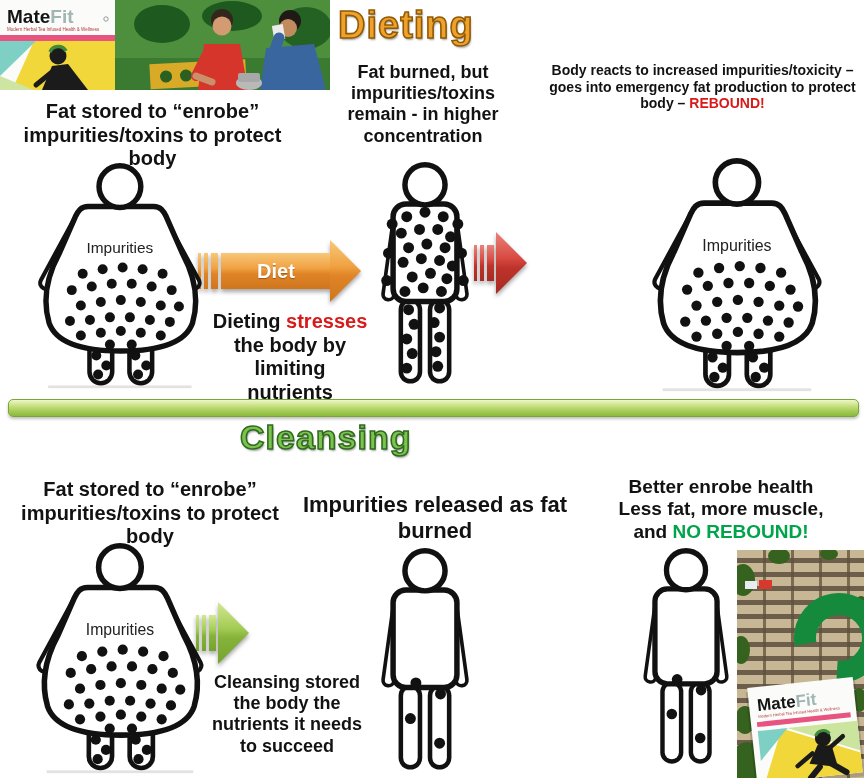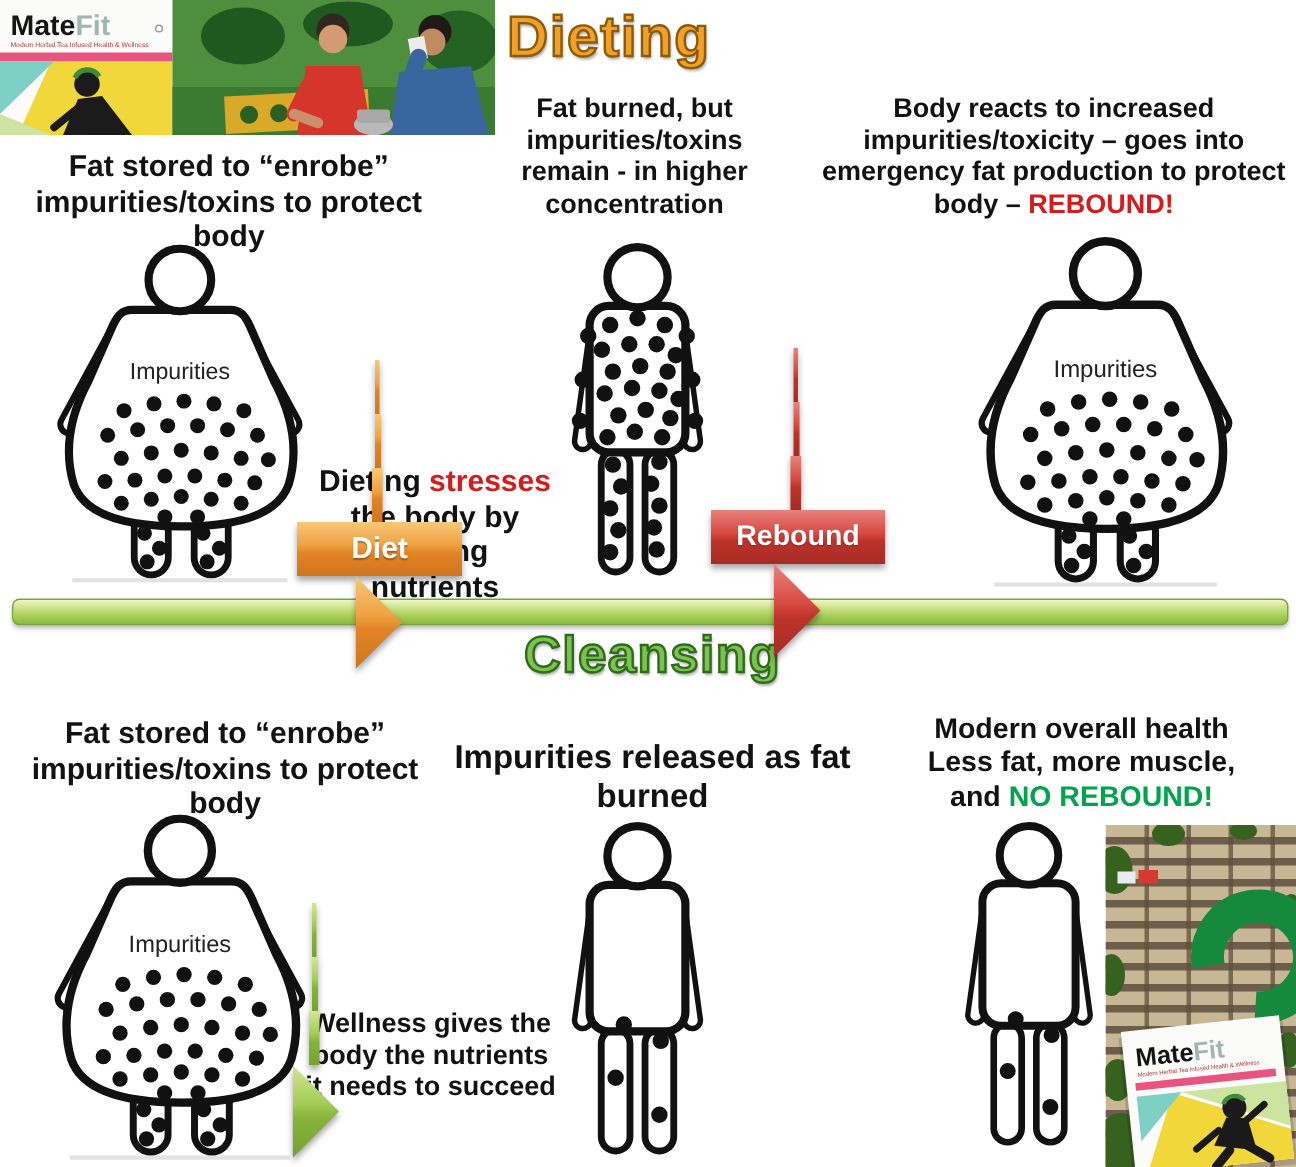--- a/index.html
+++ b/index.html
@@ -5,25 +5,25 @@
   html,body{margin:0;padding:0;background:#ffffff;}
   #slide{position:relative;width:864px;height:778px;background:#ffffff;overflow:hidden;
          font-family:"Liberation Sans",sans-serif;}
   .caption{position:absolute;font-weight:bold;color:#121212;text-align:center;line-height:1.18;}
   .hl-red{color:#d81a1a;}
   .hl-green{color:#00a44a;}
   .big-title{position:absolute;font-weight:800;letter-spacing:1px;
              -webkit-text-stroke:1.6px #8f5a05;
              text-shadow:1px 2px 2px rgba(0,0,0,.35);}
   #dieting-title{left:338px;top:4px;width:170px;font-size:38px;color:#f0a12c;}
-  #cleansing-title{left:240px;top:418px;width:390px;font-size:34px;text-align:center;
+  #cleansing-title{left:240px;top:418px;width:390px;font-size:34px;
                    color:#7cc24e;-webkit-text-stroke:1.6px #2f6b1d;}
   
   .block-arrow{position:absolute;display:flex;align-items:center;
-               filter:drop-shadow(0 3px 2px rgba(0,0,0,.35));flex-direction:column;}
+               filter:drop-shadow(0 3px 2px rgba(0,0,0,.35));}
   .stripe{display:block;height:36px;margin-right:3px;background:var(--g);}
   .s1{width:3px}.s2{width:4px}.s3{width:7px}
   .arrow-body{height:36px;display:flex;align-items:center;justify-content:center;background:var(--g);}
   .arrow-head{width:31px;height:62px;clip-path:polygon(0 0,100% 50%,0 100%);background:var(--g);margin-left:-1px;}
   .arrow-label{color:#fff;font-weight:600;text-shadow:0 1px 1px rgba(0,0,0,.3);white-space:nowrap;}
   .arr-orange{--g:linear-gradient(180deg,#f8c878 0%,#f0a243 42%,#e08426 58%,#cf761e 100%);}
   .arr-red{--g:linear-gradient(180deg,#e8837b 0%,#d84a42 42%,#bd332b 58%,#a62b24 100%);}
   .arr-green{--g:linear-gradient(180deg,#d3e795 0%,#a3cc55 42%,#86b23a 58%,#74a42e 100%);}
   
   #divider{position:absolute;left:8px;top:399px;width:849px;height:16px;border-radius:5px;
@@ -90,61 +90,58 @@
 
   <div id="dieting-title" class="big-title">Dieting</div>
   <div id="cleansing-title" class="big-title">Cleansing</div>
 
   <div class="caption" style="left:10px;top:100px;width:285px;font-size:20px;">
     <span>Fat stored to “enrobe” impurities/toxins to protect body</span>
   </div>
   <div class="caption" style="left:332px;top:62px;width:182px;font-size:18px;">
     <span>Fat burned, but impurities/toxins remain  - in higher concentration</span>
   </div>
-  <div class="caption" style="left:545px;top:62px;width:315px;font-size:18px;">
+  <div class="caption" style="left:545px;top:62px;width:315px;font-size:14px;">
     <span>Body reacts to increased impurities/toxicity – goes into emergency fat production to protect body – </span><span class="hl-red">REBOUND!</span>
   </div>
   <div class="caption" style="left:210px;top:310px;width:160px;font-size:20px;">
     <span>Dieting </span><span class="hl-red">stresses</span><span> the body by limiting nutrients</span>
   </div>
 
   <div class="caption" style="left:10px;top:478px;width:280px;font-size:20px;">
     <span>Fat stored to “enrobe” impurities/toxins to protect body</span>
   </div>
   <div class="caption" style="left:300px;top:492px;width:270px;font-size:22px;">
     <span>Impurities released as fat burned</span>
   </div>
   <div class="caption" style="left:590px;top:476px;width:262px;font-size:19px;">
-    <div>Modern overall health</div>
+    <div>Better enrobe health</div>
     <div>Less fat, more muscle,</div>
     <div><span>and </span><span class="hl-green">NO REBOUND!</span></div>
   </div>
   <div class="caption" style="left:202px;top:672px;width:170px;font-size:18px;">
-    <span>Wellness gives the body the nutrients it needs to succeed</span>
+    <span>Cleansing stored the body the nutrients it needs to succeed</span>
   </div>
 
   <div id="divider"></div>
 
   <div class="block-arrow arr-orange" style="left:198px;top:240px;">
     <i class="stripe s1"></i>
       <i class="stripe s2"></i>
       <i class="stripe s3"></i>
     <div class="arrow-body" style="width:110px;">
       <span class="arrow-label" style="font-size:20px;">Diet</span>
     </div>
     <div class="arrow-head"></div>
   </div>
 
   <div class="block-arrow arr-red" style="left:474px;top:232px;">
     <i class="stripe s1"></i>
       <i class="stripe s2"></i>
       <i class="stripe s3"></i>
-    <div class="arrow-body" style="width:116px;">
-      <span class="arrow-label" style="font-size:19px;">Rebound</span>
-    </div>
     <div class="arrow-head"></div>
   </div>
 
   <div class="block-arrow arr-green" style="left:196px;top:602px;">
     <i class="stripe s1"></i>
       <i class="stripe s2"></i>
       <i class="stripe s3"></i>
     <div class="arrow-head"></div>
   </div>
 

